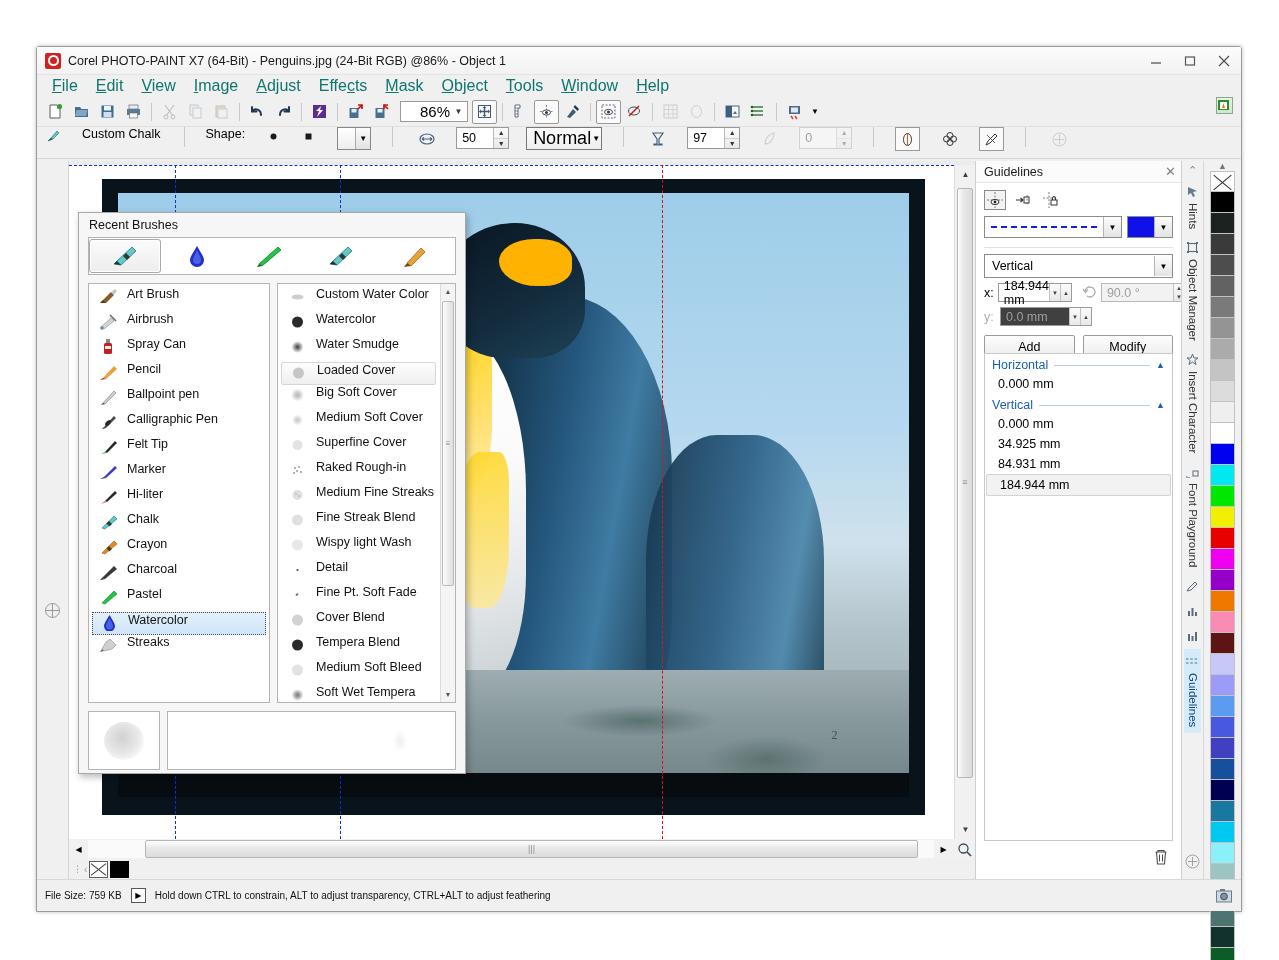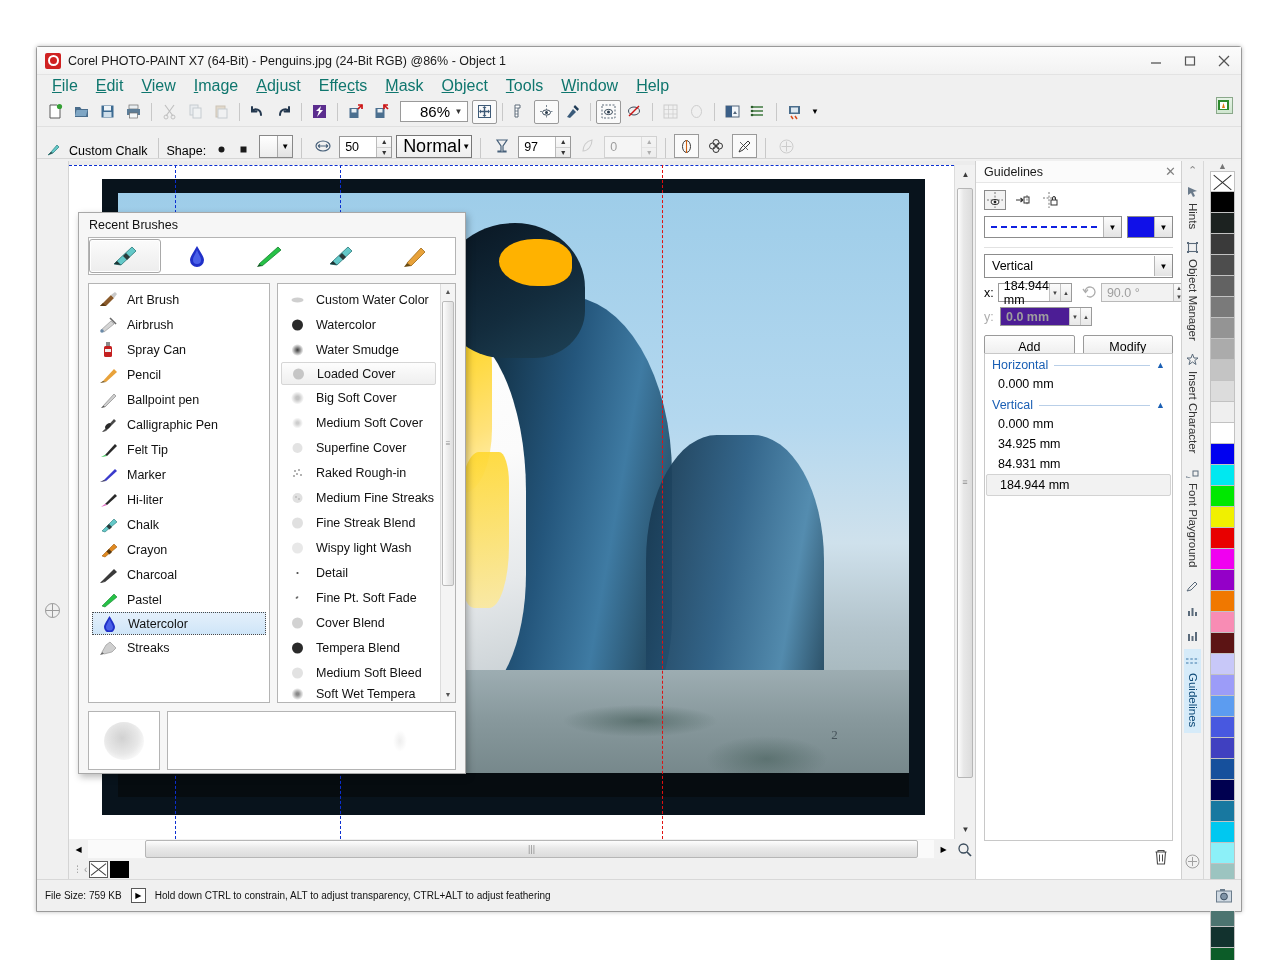--- a/index.html
+++ b/index.html
@@ -69,21 +69,21 @@
   .zoom-combo {
     width: 68px; height: 21px; border: 1px solid #9a9a9a; background: #fff;
     display: flex; align-items: center; margin: 0 3px 0 5px;
   }
   .zoom-combo .val { flex: 1; padding-left: 19px; font-size: 15px; }
   .zoom-combo .arrow { width: 17px; text-align: center; font-size: 8px; color: #333; }
   .disabled { opacity: .35; }
 
   
   .propbar {
-    height: 32px; display: flex; align-items: flex-end; gap: 4px;
+    height: 32px; display: flex; align-items: flex-start; gap: 17px;
     padding-left: 8px; background: #f0f0f0;
     border-bottom: 1px solid #d6d6d6;
   }
   .prop-label { font-size: 12.5px; margin-right: 2px; }
   .tool-swatch { width: 17px; height: 17px; margin-right: 3px; }
   .shape-btn { width: 18px; height: 18px; display: flex; align-items: center; justify-content: center; }
   .nib-combo {
     width: 34px; height: 23px; border: 1px solid #888; background: #fff;
     display: flex; align-items: stretch; margin-left: 3px;
   }
@@ -261,21 +261,21 @@
     display: flex; align-items: center;
   }
   .orient-combo .val { flex: 1; padding-left: 7px; font-size: 12.5px; }
   .coord-row { display: flex; align-items: center; padding: 5px 8px 0 8px; gap: 4px; }
   .coord-row .lbl { width: 12px; font-size: 12.5px; }
   .coord-row .lbl.off { color: #adadad; }
   .coord-field {
     width: 92px; height: 19px; border: 1px solid #9a9a9a; background: #fff;
     display: flex; align-items: center;
   }
-  .coord-field.off { background: #4c1d95; font-weight: bold; }
+  .coord-field.off { background: #404040; }
   .coord-field .v { flex: 1; padding-left: 5px; font-size: 12.5px; }
   .coord-field.off .v { color: #9e9e9e; }
   .cf-spin { width: 11px; height: 17px; display: flex; flex-direction: column; background: linear-gradient(#fbfbfb,#e8e8e8); border-left: 1px solid #c2c2c2; }
   .cf-spin div { flex: 1; display: flex; align-items: center; justify-content: center; font-size: 6px; color: #444; }
   .angle-wrap { display: flex; align-items: center; gap: 4px; margin-left: 6px; }
   .angle-field {
     width: 84px; height: 19px; border: 1px solid #b9b9b9; background: #f2f2f2;
     display: flex; align-items: center;
   }
   .angle-field .v { flex: 1; padding-left: 5px; font-size: 12.5px; color: #9e9e9e; }
@@ -357,21 +357,21 @@
     border: 1px solid #a9a9a9; border-radius: 3px;
     background: linear-gradient(#fbfbfb,#ededed);
     box-shadow: inset 0 0 0 1px #fff;
   }
   .bp-lists { display: flex; gap: 7px; margin: 8px 9px 0 9px; height: 420px; }
   .bp-col { border: 1px solid #b4b4b4; background: #fff; position: relative; overflow: hidden; }
   .bp-col.left { width: 183px; }
   .bp-col.right { width: 180px; }
   .bp-items { padding: 3px 0 0 0; }
   .bp-item {
-    height: 25px; display: flex; align-items: center; gap: 8px; padding-left: 9px;
+    height: 25px; display: flex; gap: 8px; padding-left: 9px;
     font-size: 12.5px; color: #111;
   }
   .bp-item .ic { width: 21px; height: 19px; display: flex; align-items: center; justify-content: center; }
   .bp-item.selected {
     background: linear-gradient(#e4f0fb,#cfe5f8);
     border: 1px dotted #4a4a4a; margin: 0 3px; padding-left: 6px; height: 23px;
   }
   .bp-item.hover {
     background: linear-gradient(#fdfdfd,#efefef);
     border: 1px solid #d6d6d6; margin: 0 3px; padding-left: 6px; height: 23px; border-radius: 2px;

